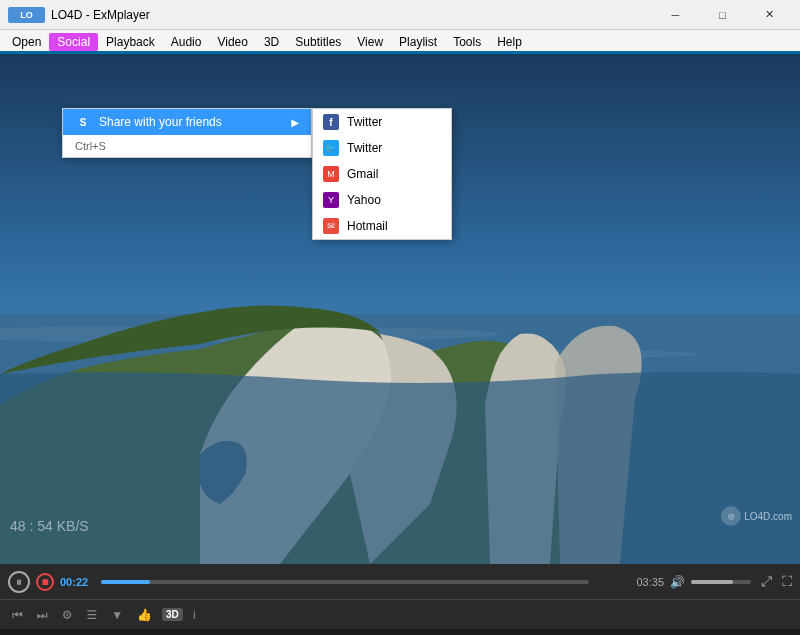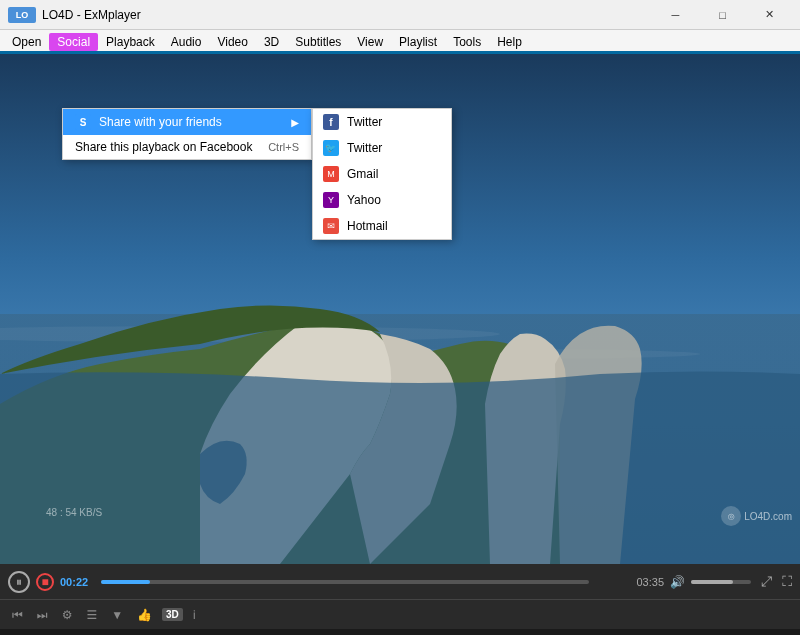--- a/index.html
+++ b/index.html
@@ -14,21 +14,21 @@
       justify-content: space-between;
       padding: 0 8px;
       border-bottom: 1px solid #ccc;
     }
     .title-bar-left {
       display: flex;
       align-items: center;
       gap: 6px;
     }
     .title-icon {
-      width: 28px; height: 16px;
+      width: 37px; height: 16px;
       background: #4a90d9;
       border-radius: 2px;
       display: flex; align-items: center; justify-content: center;
       color: white; font-size: 9px; font-weight: bold;
     }
     .title-text { font-size: 12px; color: #000000; }
     .title-controls { display: flex; gap: 2px; }
     .title-btn {
       width: 45px; height: 20px;
       display: flex; align-items: center; justify-content: center;
@@ -234,25 +234,24 @@
     }
     .watermark-icon {
       width: 20px; height: 20px;
       background: rgba(255,255,255,0.2);
       border-radius: 50%;
       display: flex; align-items: center; justify-content: center;
       font-size: 8px;
     }
     .timecode-overlay {
       position: absolute;
-      bottom: 46px;
+      bottom: 30px;
       left: 10px;
       color: rgba(255,255,255,0.5);
-      font-size: 10px;
-      margin-left: 36px;
+      font-size: 14px;
     }
 
     
     .landscape-svg {
       position: absolute;
       bottom: 0;
       left: 0;
       width: 100%;
       height: 100%;
     }
@@ -338,23 +337,20 @@
 
     <div class="dropdown-item highlighted">
       <div class="dropdown-item-left">
         <div class="icon-s">S</div>
         <span>Share with your friends</span>
       </div>
       <span class="dropdown-arrow">▶</span>
     </div>
 
     <div class="dropdown-item">
-      <div class="dropdown-item-left">
-        <span>Share this playback on Facebook</span>
-      </div>
       <span class="dropdown-item-right">Ctrl+S</span>
     </div>
   </div>
 
   <div class="share-dropdown">
     <div class="share-item">
       <div class="icon-fb">f</div>
       <span>Twitter</span>
     </div>
     <div class="share-item">

